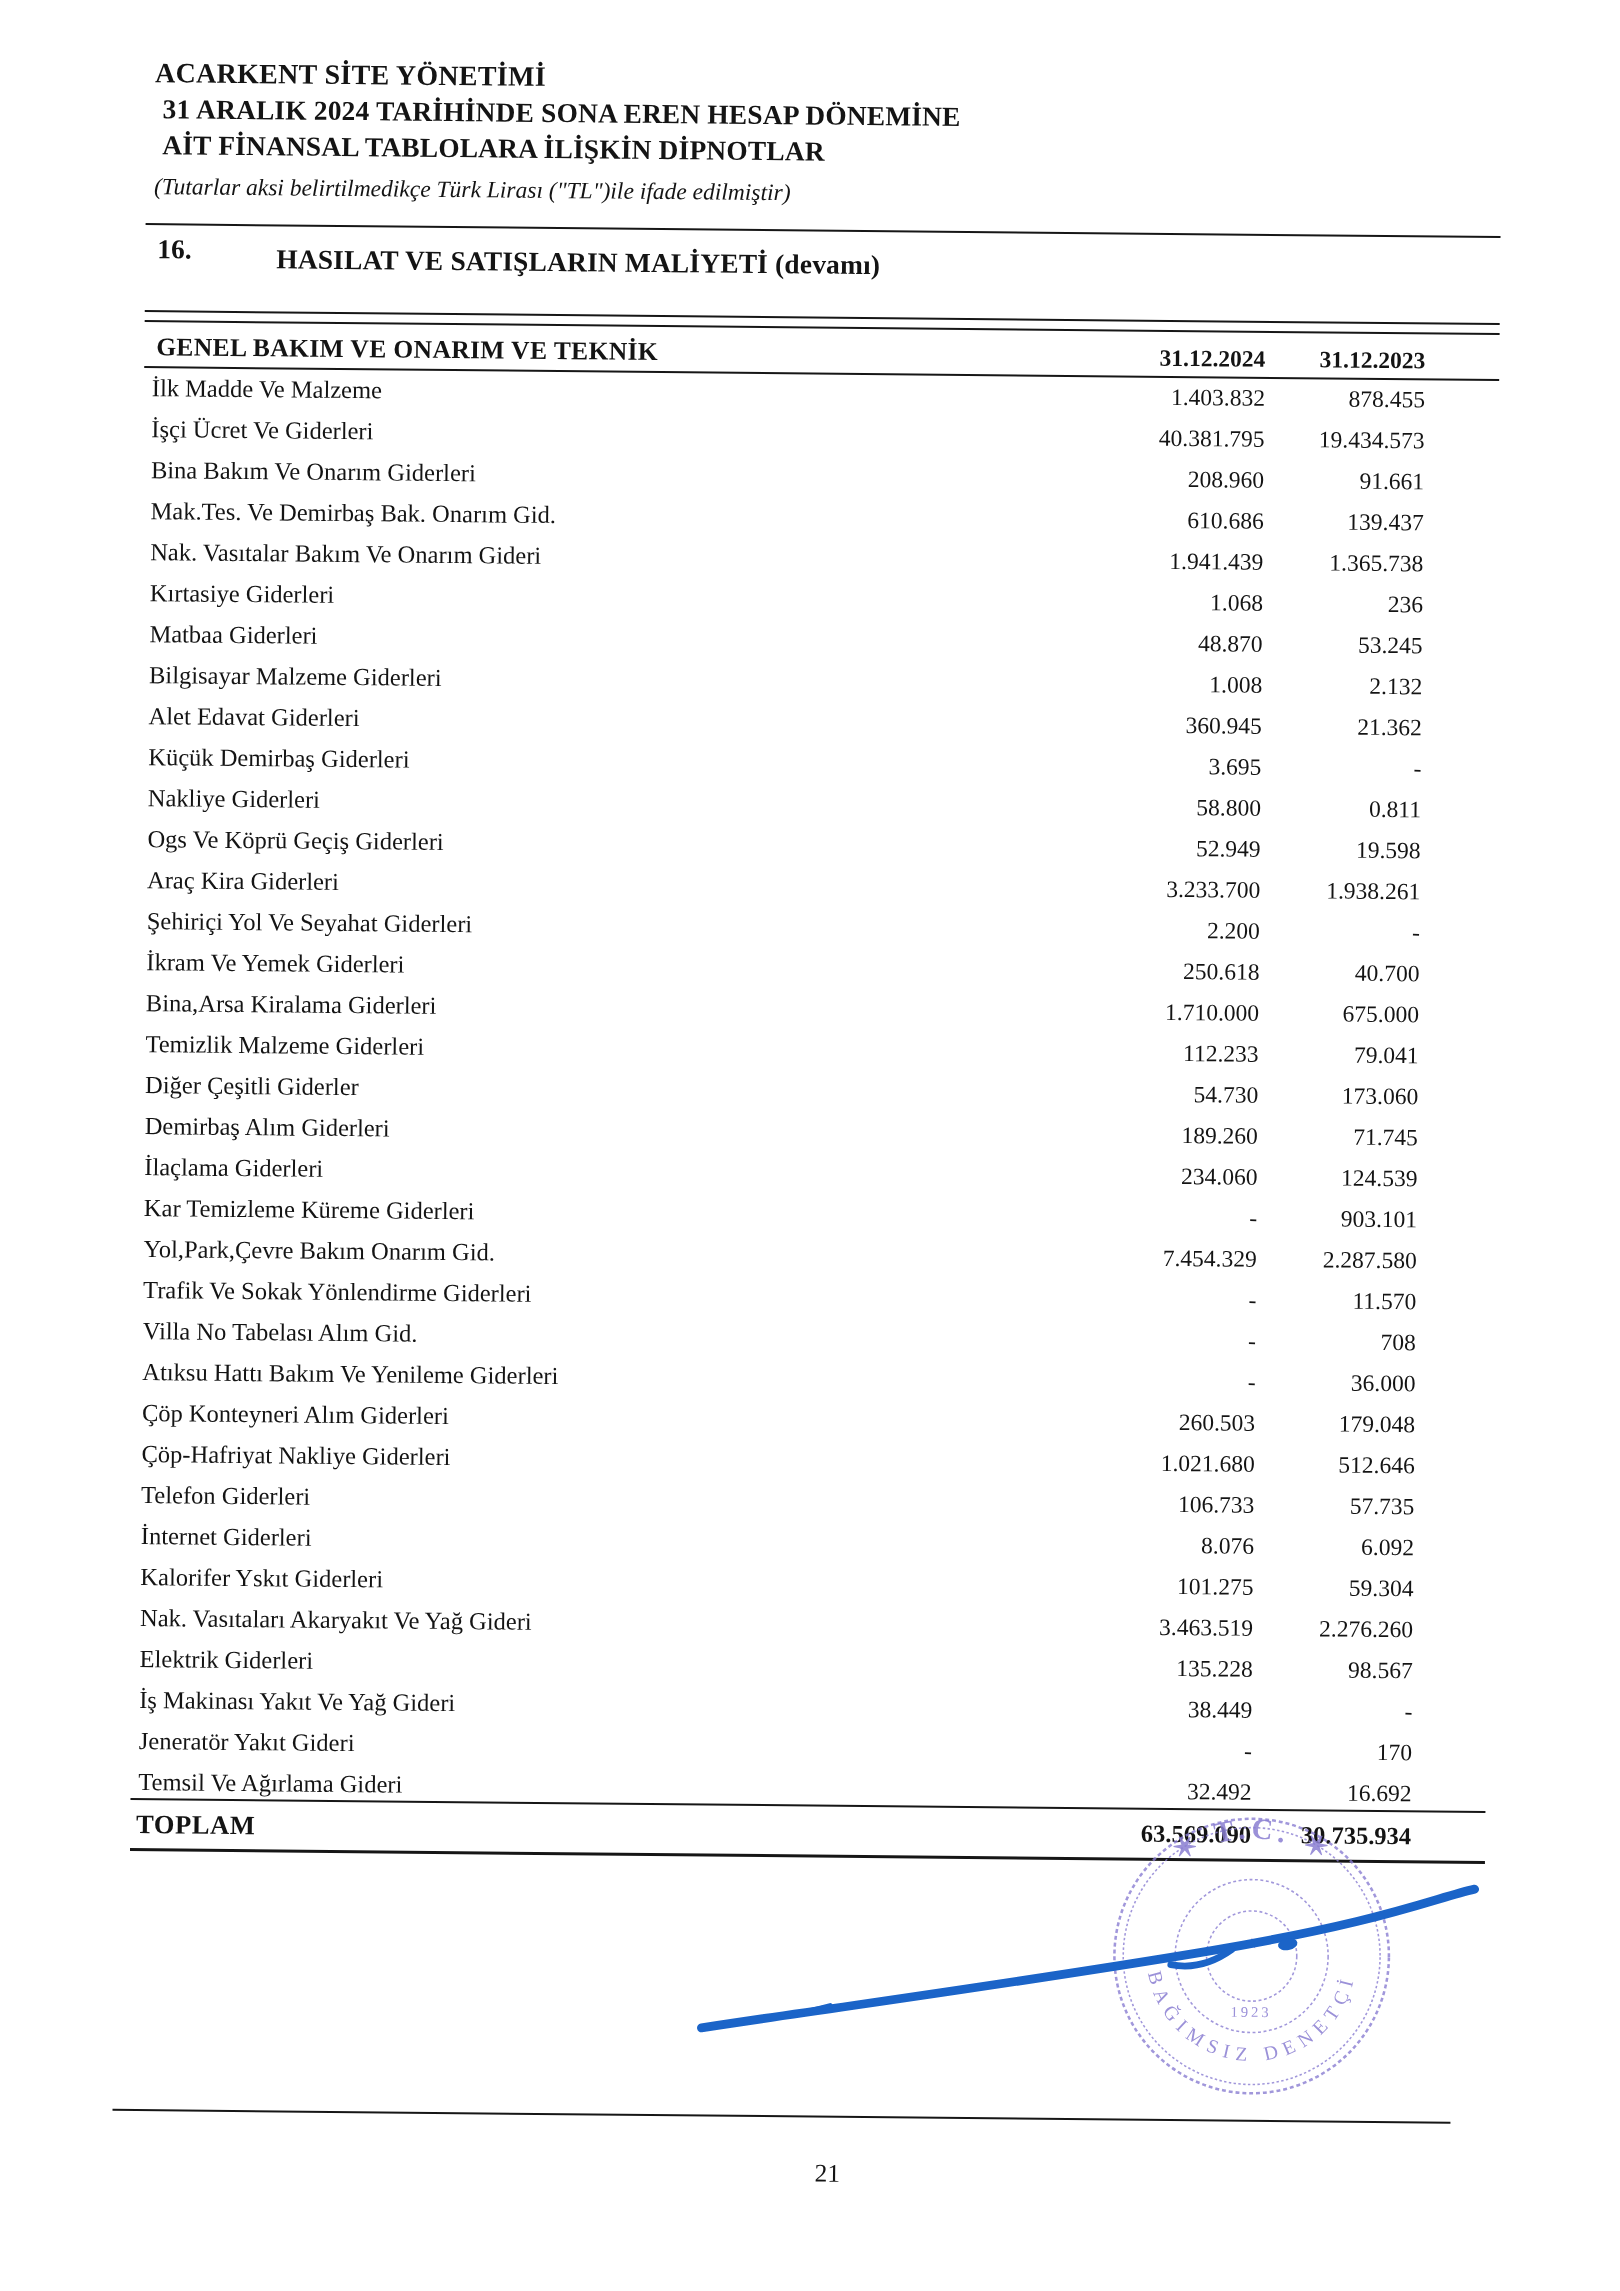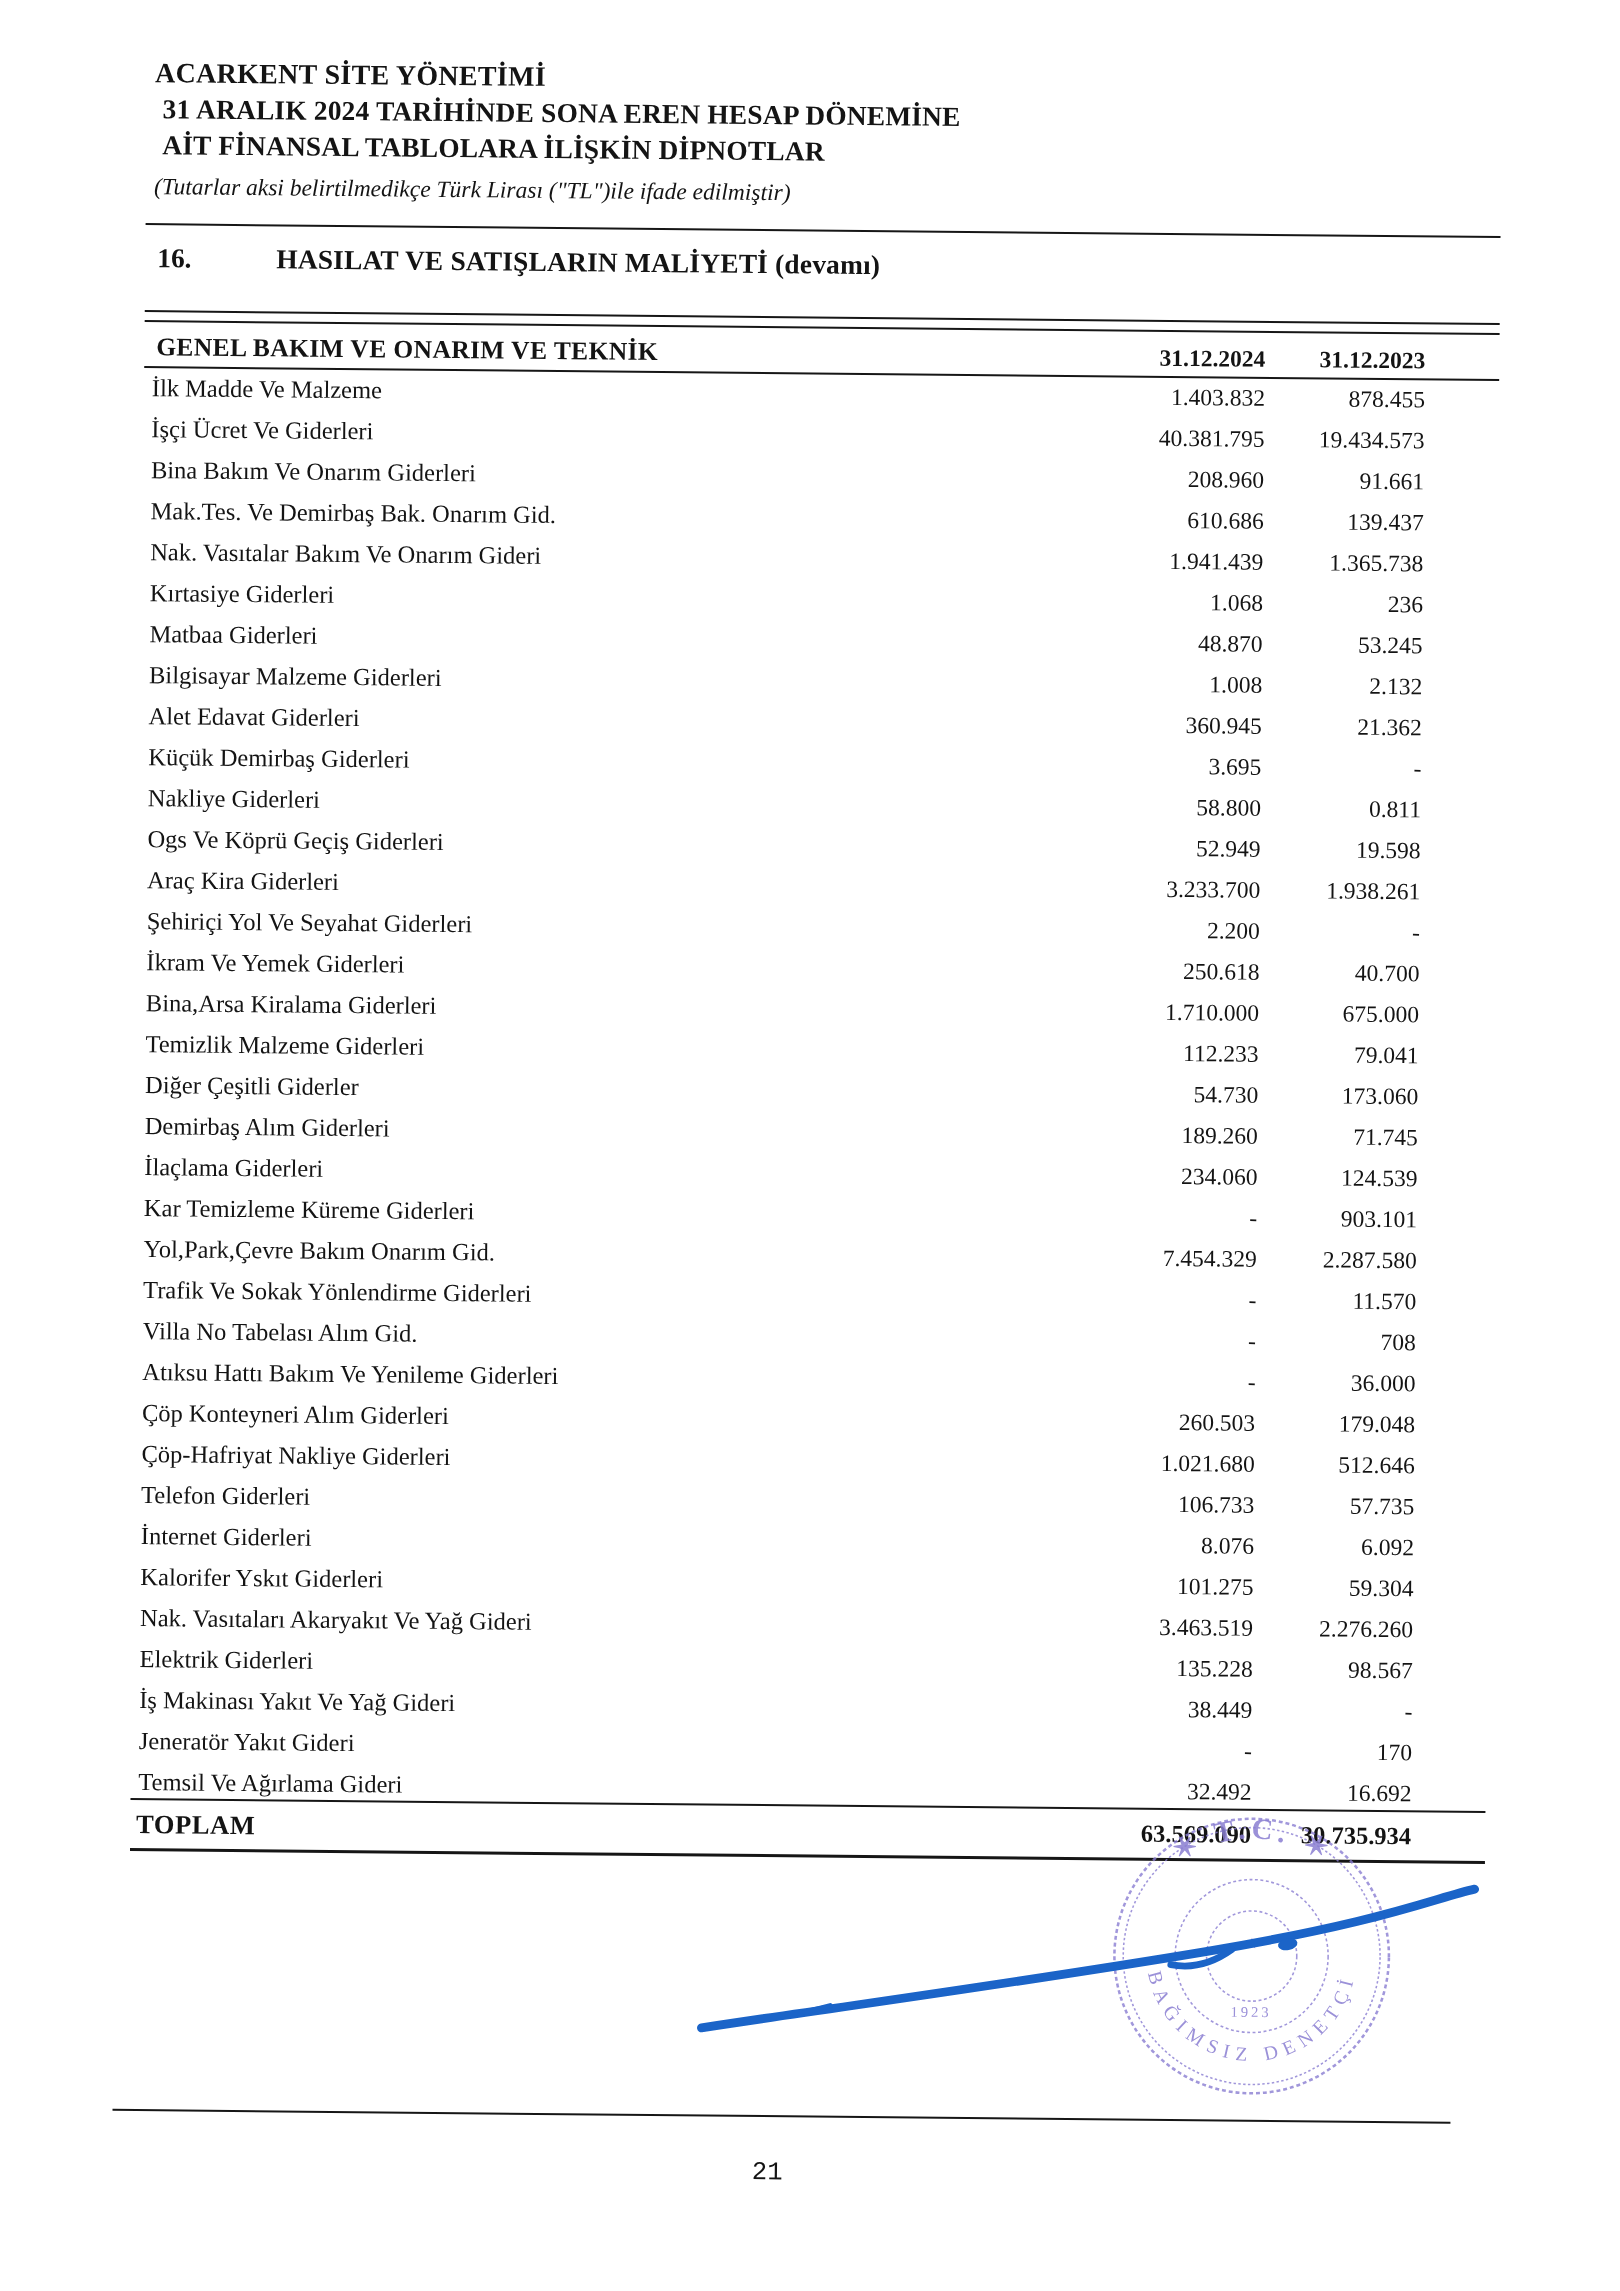--- a/index.html
+++ b/index.html
@@ -10,21 +10,21 @@
   }
   .scan{position:absolute;left:0;top:0;width:1620px;height:2292px;
         transform:rotate(.55deg);transform-origin:137px 78px;}
 
   
   .org   {position:absolute;left:155px;top:57px;  font-size:28px;font-weight:bold;letter-spacing:0.3px;}
   .h2a   {position:absolute;left:163px;top:94px;  font-size:27.4px;font-weight:bold;letter-spacing:0.2px;}
   .h2b   {position:absolute;left:163px;top:130px; font-size:27.4px;font-weight:bold;letter-spacing:0.2px;}
   .note  {position:absolute;left:155px;top:173px; font-size:23.5px;font-style:italic;}
   .rule-note{position:absolute;left:147px;top:223px;width:1355px;border-top:2.9px solid #161616;}
-  .sec-no   {position:absolute;left:159px;top:243px;font-size:27.4px;font-weight:bold;}
+  .sec-no   {position:absolute;left:159px;top:234px;font-size:27.4px;font-weight:bold;}
   .sec-title{position:absolute;left:278px;top:243px;font-size:27.4px;font-weight:bold;letter-spacing:0.2px;}
 
   
   .tbl{position:absolute;left:147px;top:310px;width:1355px;}
   .rule{position:absolute;left:0;width:1355px;border-top:2.9px solid #161616;height:0;}
   .rule.thin {border-top-width:2px;}
   .rule.thick{border-top-width:3.9px;}
   .r1{top:0;} .r2{top:9.8px;} .r3{top:56px;} .r4{top:1488px;} .r5{top:1538px;}
   .thead{position:absolute;left:0;top:11.8px;width:1355px;height:44px;}
   .group{position:absolute;left:11.8px;bottom:3.9px;font-size:25.5px;font-weight:bold;letter-spacing:0.4px;}
@@ -33,21 +33,21 @@
   .rows{position:absolute;left:0;top:57px;width:1355px;}
   .trow{position:relative;height:41px;line-height:41px;}
   .trow .lbl{position:absolute;left:7.8px;font-size:24.5px;white-space:nowrap;}
   .trow .v  {position:absolute;font-size:23.5px;}
   .total{position:absolute;left:0;top:1490px;width:1355px;height:48px;line-height:48px;}
   .total .lbl{position:absolute;left:5.9px;font-size:26.5px;font-weight:bold;letter-spacing:0.6px;}
   .total .v  {position:absolute;font-size:24.5px;font-weight:bold;}
 
   
   .rule-foot{position:absolute;left:132px;top:2109px;width:1338px;border-top:2.9px solid #161616;}
-  .pagenum{position:absolute;left:772px;top:2152px;width:69px;font-size:25.5px;font-family:Liberation Mono, monospace;}
+  .pagenum{position:absolute;left:813px;top:2152px;width:69px;text-align:center;font-size:25.5px;}
 
   
   .stamp{position:absolute;left:1002px;top:1802px;}
   .sig  {position:absolute;left:676px; top:1835px;}
 </style>
 </head>
 <body>
 
 <div class="scan">
 

